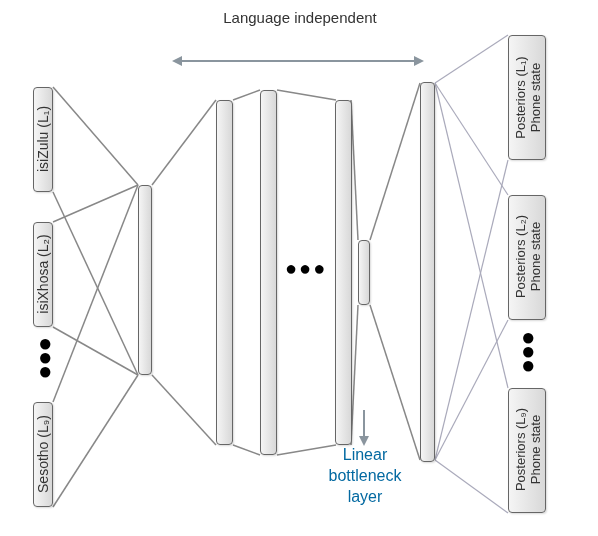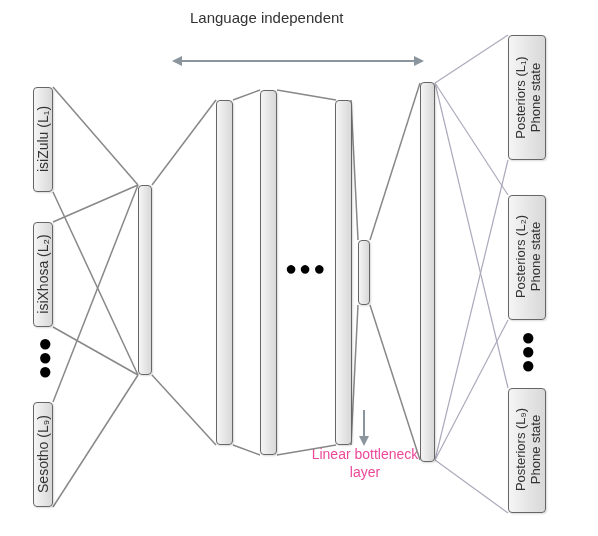--- a/index.html
+++ b/index.html
@@ -1,37 +1,37 @@
 <!DOCTYPE html>
 <html><head>
   <meta charset="utf-8">
   <style>
     * { margin: 0; padding: 0; box-sizing: border-box; }
     body { width: 598px; height: 536px; font-family: Arial, sans-serif; background: #fff; position: relative; }
     .canvas { position: relative; width: 598px; height: 536px; }
     
-    .top-label { position: absolute; top: 8px; left: 190px; width: 220px; text-align: left; font-size: 15px; color: #333; line-height: 1.3; }
+    .top-label { position: absolute; top: 8px; left: 190px; width: 220px; text-align: center; font-size: 15px; color: #333; line-height: 1.3; }
     
     .top-arrow { position: absolute; top: 60px; left: 180px; width: 236px; height: 2px; background: #8a959e; }
     .top-arrow::before, .top-arrow::after { content: ''; position: absolute; top: -4px; width: 0; height: 0; border-top: 5px solid transparent; border-bottom: 5px solid transparent; }
     .top-arrow::before { left: -8px; border-right: 10px solid #8a959e; }
     .top-arrow::after { right: -8px; border-left: 10px solid #8a959e; }
     
     svg.lines { position: absolute; top: 0; left: 0; width: 598px; height: 536px; z-index: 1; }
     
     .block { position: absolute; background: linear-gradient(to right, #f5f5f5, #d8d8d8); border: 1.5px solid #666; border-radius: 4px; z-index: 2; box-shadow: 1px 1px 2px rgba(0,0,0,0.15); }
     
     .vtext { position: absolute; transform: rotate(-90deg); transform-origin: center center; font-size: 14px; color: #333; white-space: nowrap; text-align: center; z-index: 3; }
     
     .dots { position: absolute; font-size: 24px; font-weight: bold; color: #000; letter-spacing: 2px; z-index: 3; }
     
     .bottom-arrow { position: absolute; top: 410px; left: 363px; width: 2px; height: 28px; background: #8a959e; }
     .bottom-arrow::after { content: ''; position: absolute; bottom: -8px; left: -4px; width: 0; height: 0; border-left: 5px solid transparent; border-right: 5px solid transparent; border-top: 10px solid #8a959e; }
     
-    .bottom-label { position: absolute; top: 445px; left: 310px; width: 110px; text-align: center; font-size: 14px; color: #ec4899; line-height: 1.3; }
+    .bottom-label { position: absolute; top: 445px; left: 310px; width: 110px; text-align: center; font-size: 16px; color: #0369a1; line-height: 1.3; }
   </style>
 </head>
 <body>
 
 <div class="canvas">
 
   <div class="top-label">
     <span>Language independent</span><br>
   </div>
   <div class="top-arrow"></div>

